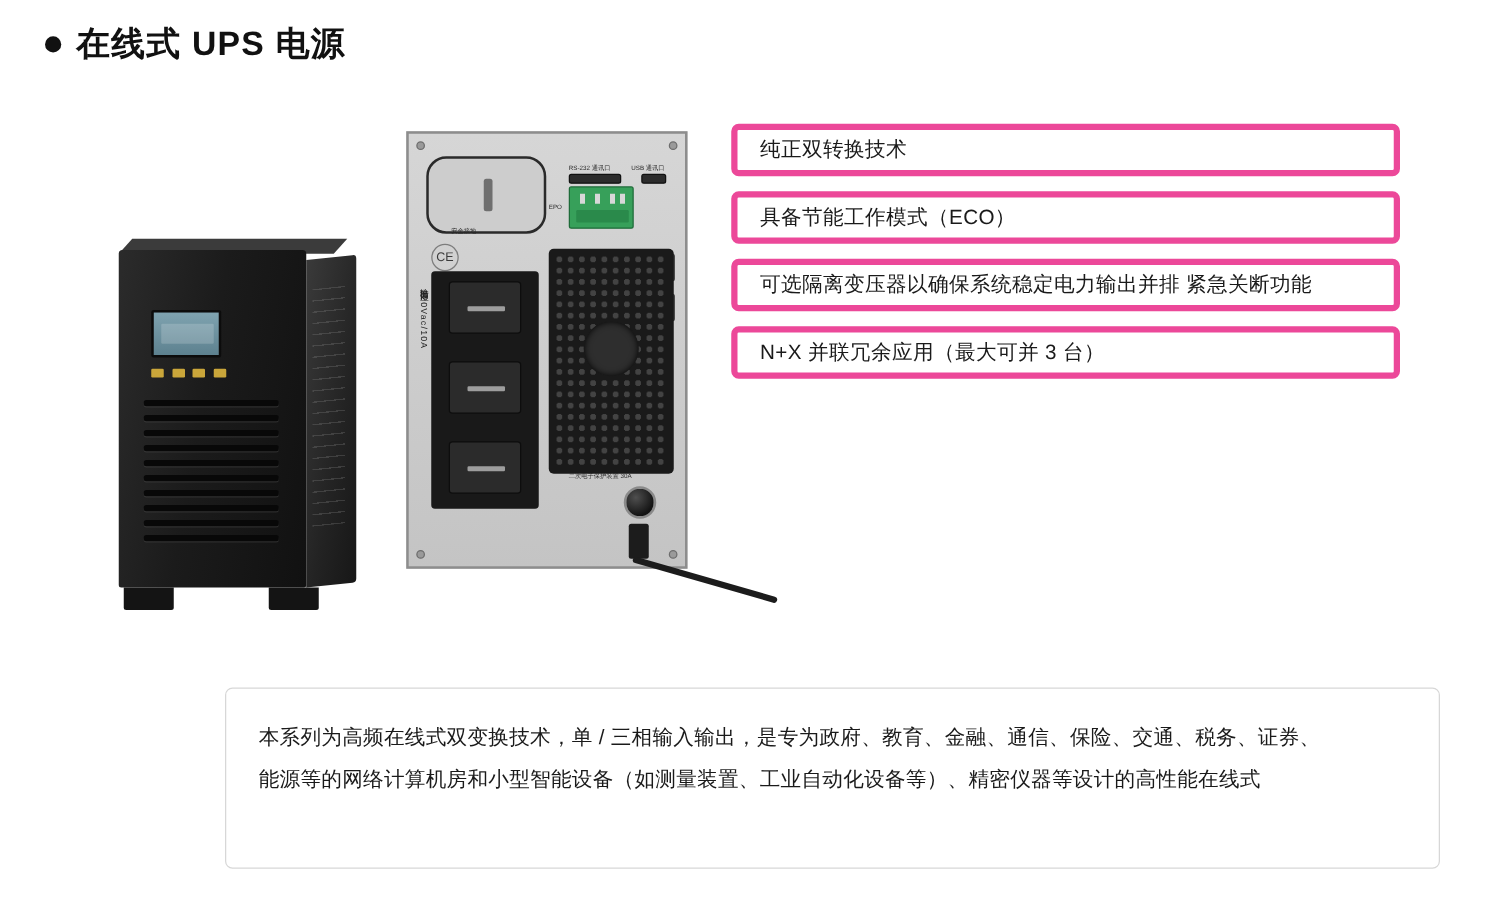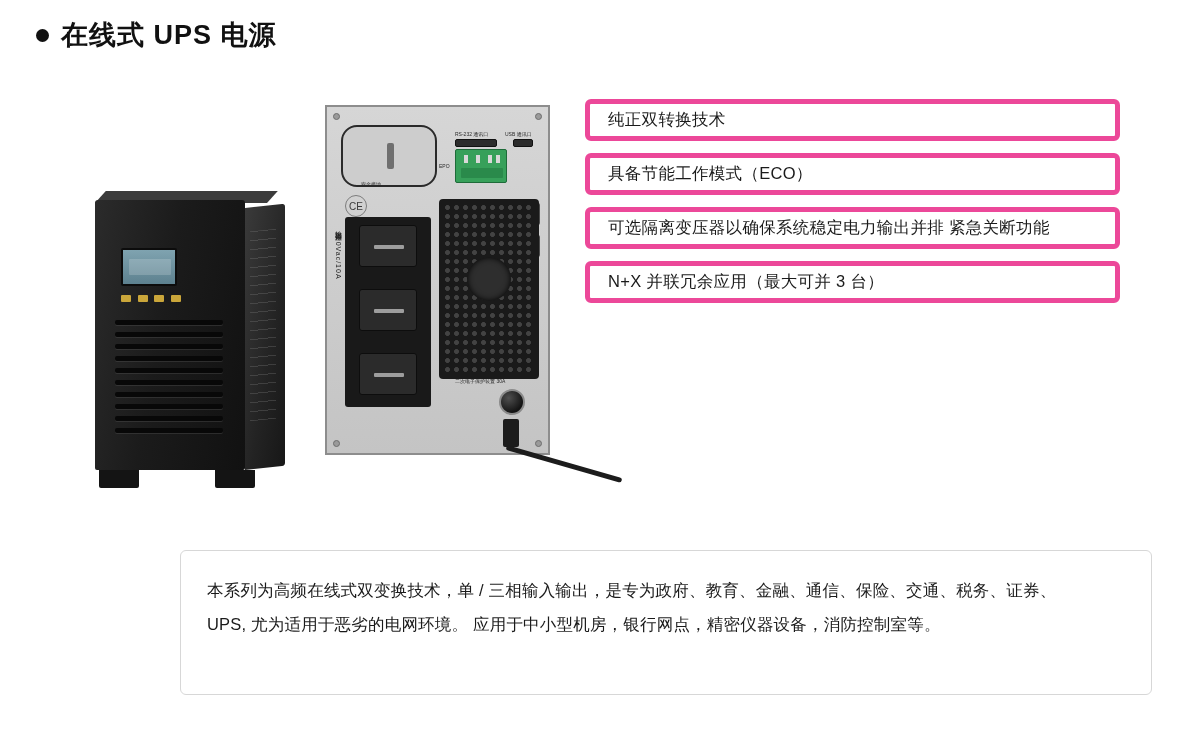--- a/index.html
+++ b/index.html
@@ -511,14 +511,14 @@
   <div class="feature-item">
     <span>可选隔离变压器以确保系统稳定电力输出并排 紧急关断功能</span>
   </div>
   <div class="feature-item">
     <span>N+X 并联冗余应用（最大可并 3 台）</span>
   </div>
 </div>
 
 <div class="description">
   <p>本系列为高频在线式双变换技术，单 / 三相输入输出，是专为政府、教育、金融、通信、保险、交通、税务、证券、</p>
-  <p>UPS, 尤为适用于恶劣的电网环境。 应用于中小型机房，银行网点，精密仪器设备，消防控制室等。</p>
+  <p>能源等的网络计算机房和小型智能设备（如测量装置、工业自动化设备等）、精密仪器等设计的高性能在线式</p>
 </div>
 
 </body></html>

